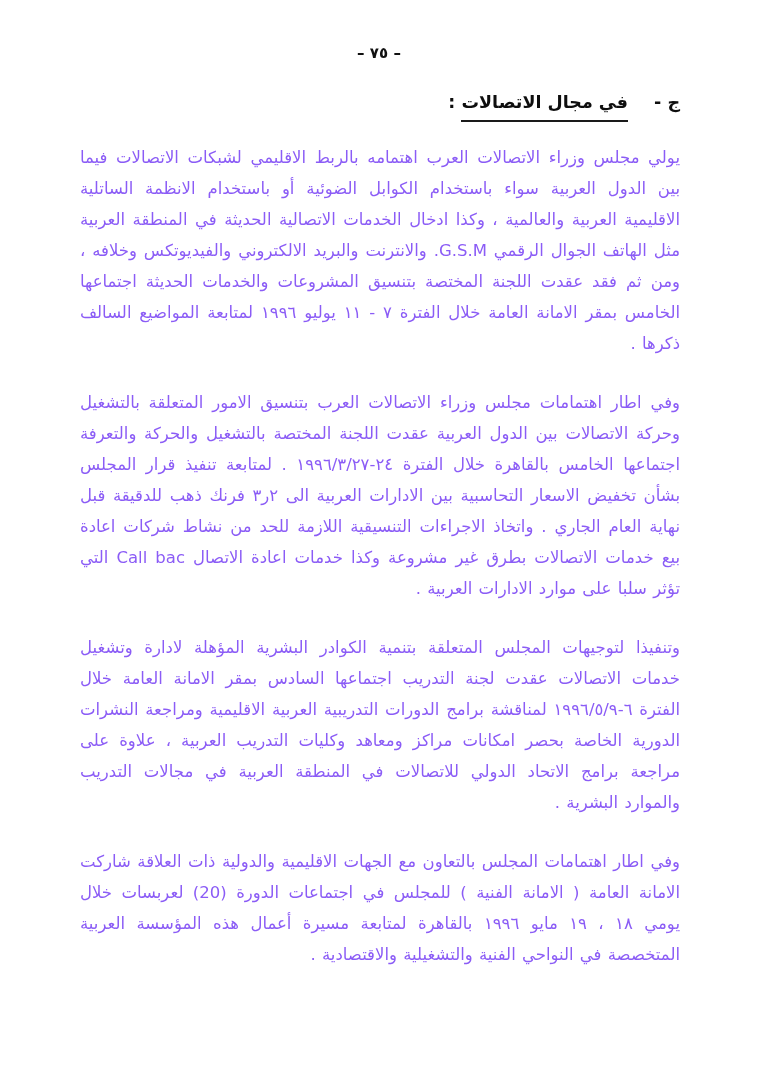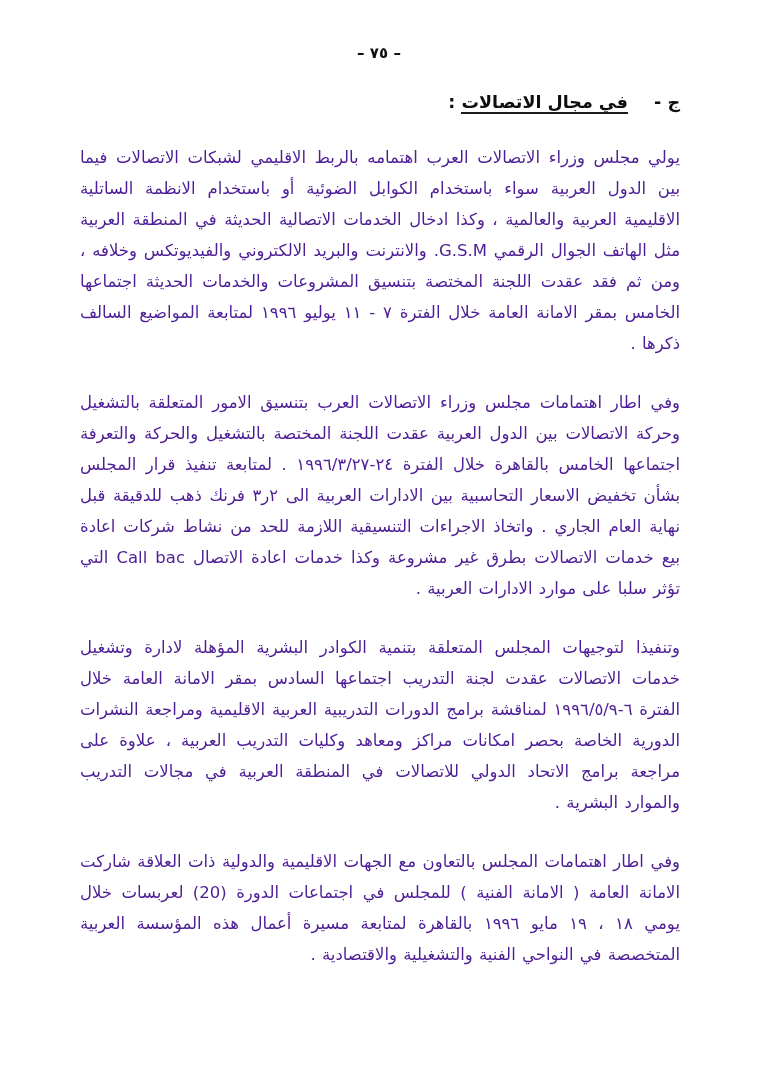--- a/index.html
+++ b/index.html
@@ -32,30 +32,30 @@
     display:flex;
     flex-direction:row;
     align-items:baseline;
     column-gap:26px;
     font-size:17.5px;
     font-weight:700;
     color:#0e0e0e;
   }
   .heading .underlined{
     border-bottom:2px solid #1a1a1a;
-    padding-bottom:0;
+    padding-bottom:8px;
   }
   .para{
     margin:28px 0 0 0;
     font-size:16.5px;
     line-height:31px;
     text-align:justify;
     text-align-last:right;
     word-spacing:1px;
-    color:#4c1d95;
+    color:#8b5cf6;
   }
   .para:first-of-type{margin-top:30px;}
 </style>
 </head>
 <body>
 
 <div class="page">
 
   <div class="pagenum">– ٧٥ –</div>
 

